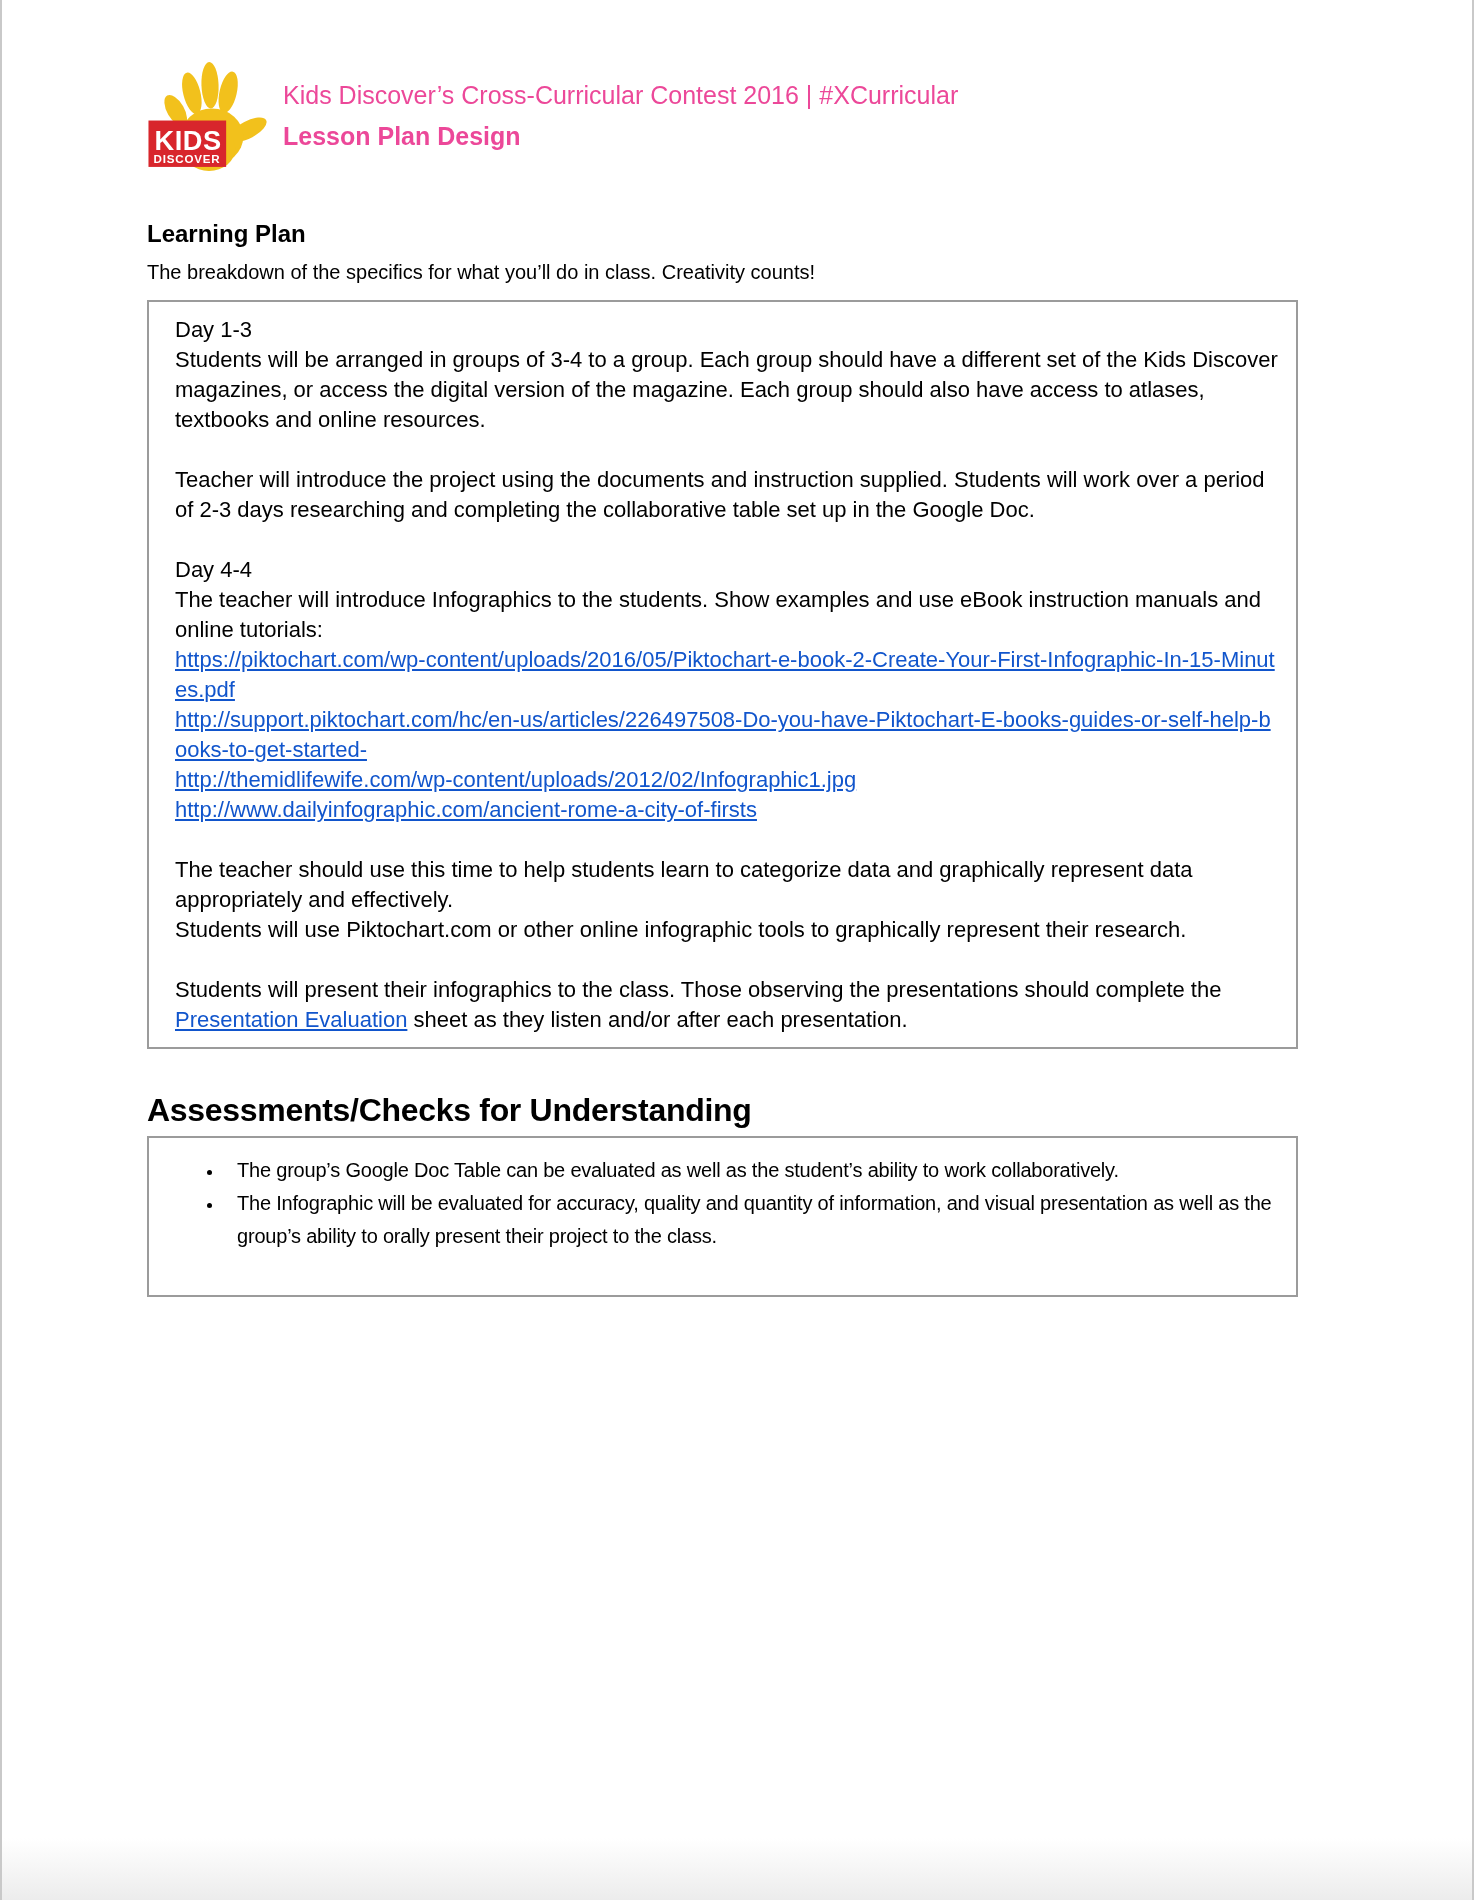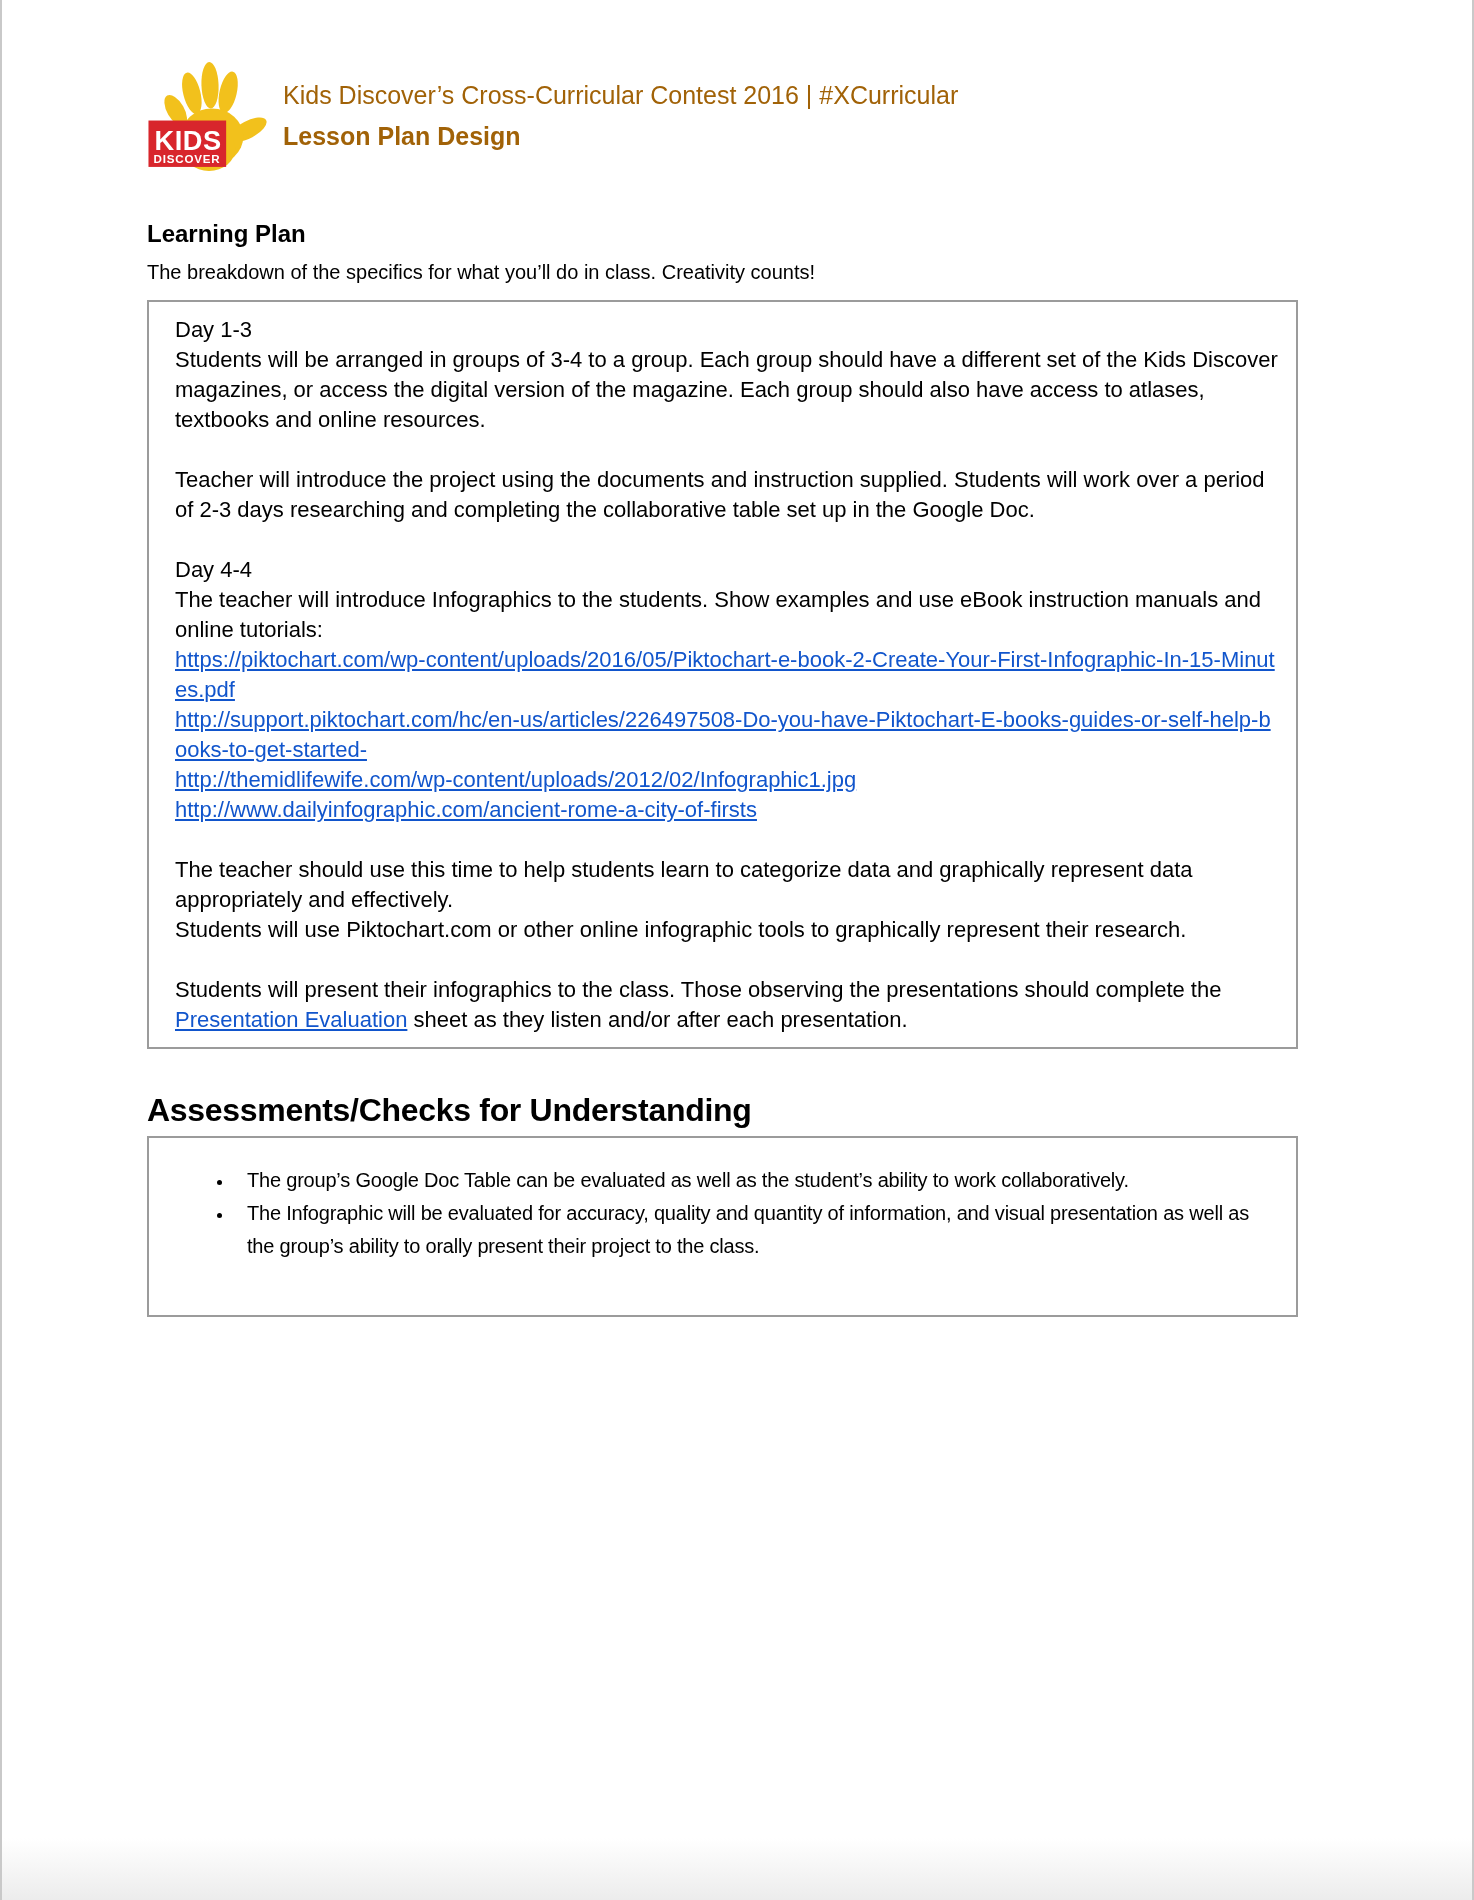--- a/index.html
+++ b/index.html
@@ -13,21 +13,21 @@
     border-right: 2px solid #c9c9c9;
     overflow: hidden;
     font-family: "Liberation Sans", sans-serif;
     color: #000000;
   }
   .content { margin: 0 174px 0 145px; }
 
   
   .header { display: flex; padding-top: 60px; margin-left: 145px; }
   .logo-wrap { width: 124px; height: 116px; flex: 0 0 auto; }
-  .header-titles { margin-left: 12px; padding-top: 20px; color: #a16207; }
+  .header-titles { margin-left: 12px; padding-top: 20px; color: #ec4899; }
   .header-line1 { font-size: 25px; line-height: 30px; }
   .header-line2 { font-size: 25px; line-height: 30px; font-weight: bold; margin-top: 11px; }
 
   
   .lp-heading { margin-top: 43px; font-size: 24px; font-weight: bold; line-height: 30px; }
   .lp-subtitle { margin-top: 8px; font-size: 20px; line-height: 30px; }
   .box {
     margin-top: 13px;
     border: 2px solid #9b9b9b;
     padding: 13px 14px 12px 26px;
@@ -44,21 +44,21 @@
 
   
   .as-heading { margin-top: 46px; font-size: 32px; font-weight: bold; line-height: 30px; letter-spacing: -0.3px; }
   .as-subtitle { margin-top: 11px; font-size: 20px; line-height: 28px; font-style: italic; letter-spacing: -0.2px; }
   .as-box {
     margin-top: 11px;
     border: 2px solid #9b9b9b;
     padding: 16px 14px 42px 12px;
     box-sizing: border-box;
   }
-  .as-box ul { margin: 10px; padding-left: 62px; }
+  .as-box ul { margin: 0; padding-left: 62px; }
   .as-box li { font-size: 20px; line-height: 33px; padding-left: 14px; letter-spacing: -0.2px; }
   .as-box li::marker { color: #000; font-size: 16px; }
 
   
   .page-fade {
     position: absolute;
     left: 0; right: 0; bottom: 0;
     height: 62px;
     background: linear-gradient(to bottom, rgba(255,255,255,0), #ececec);
     pointer-events: none;

